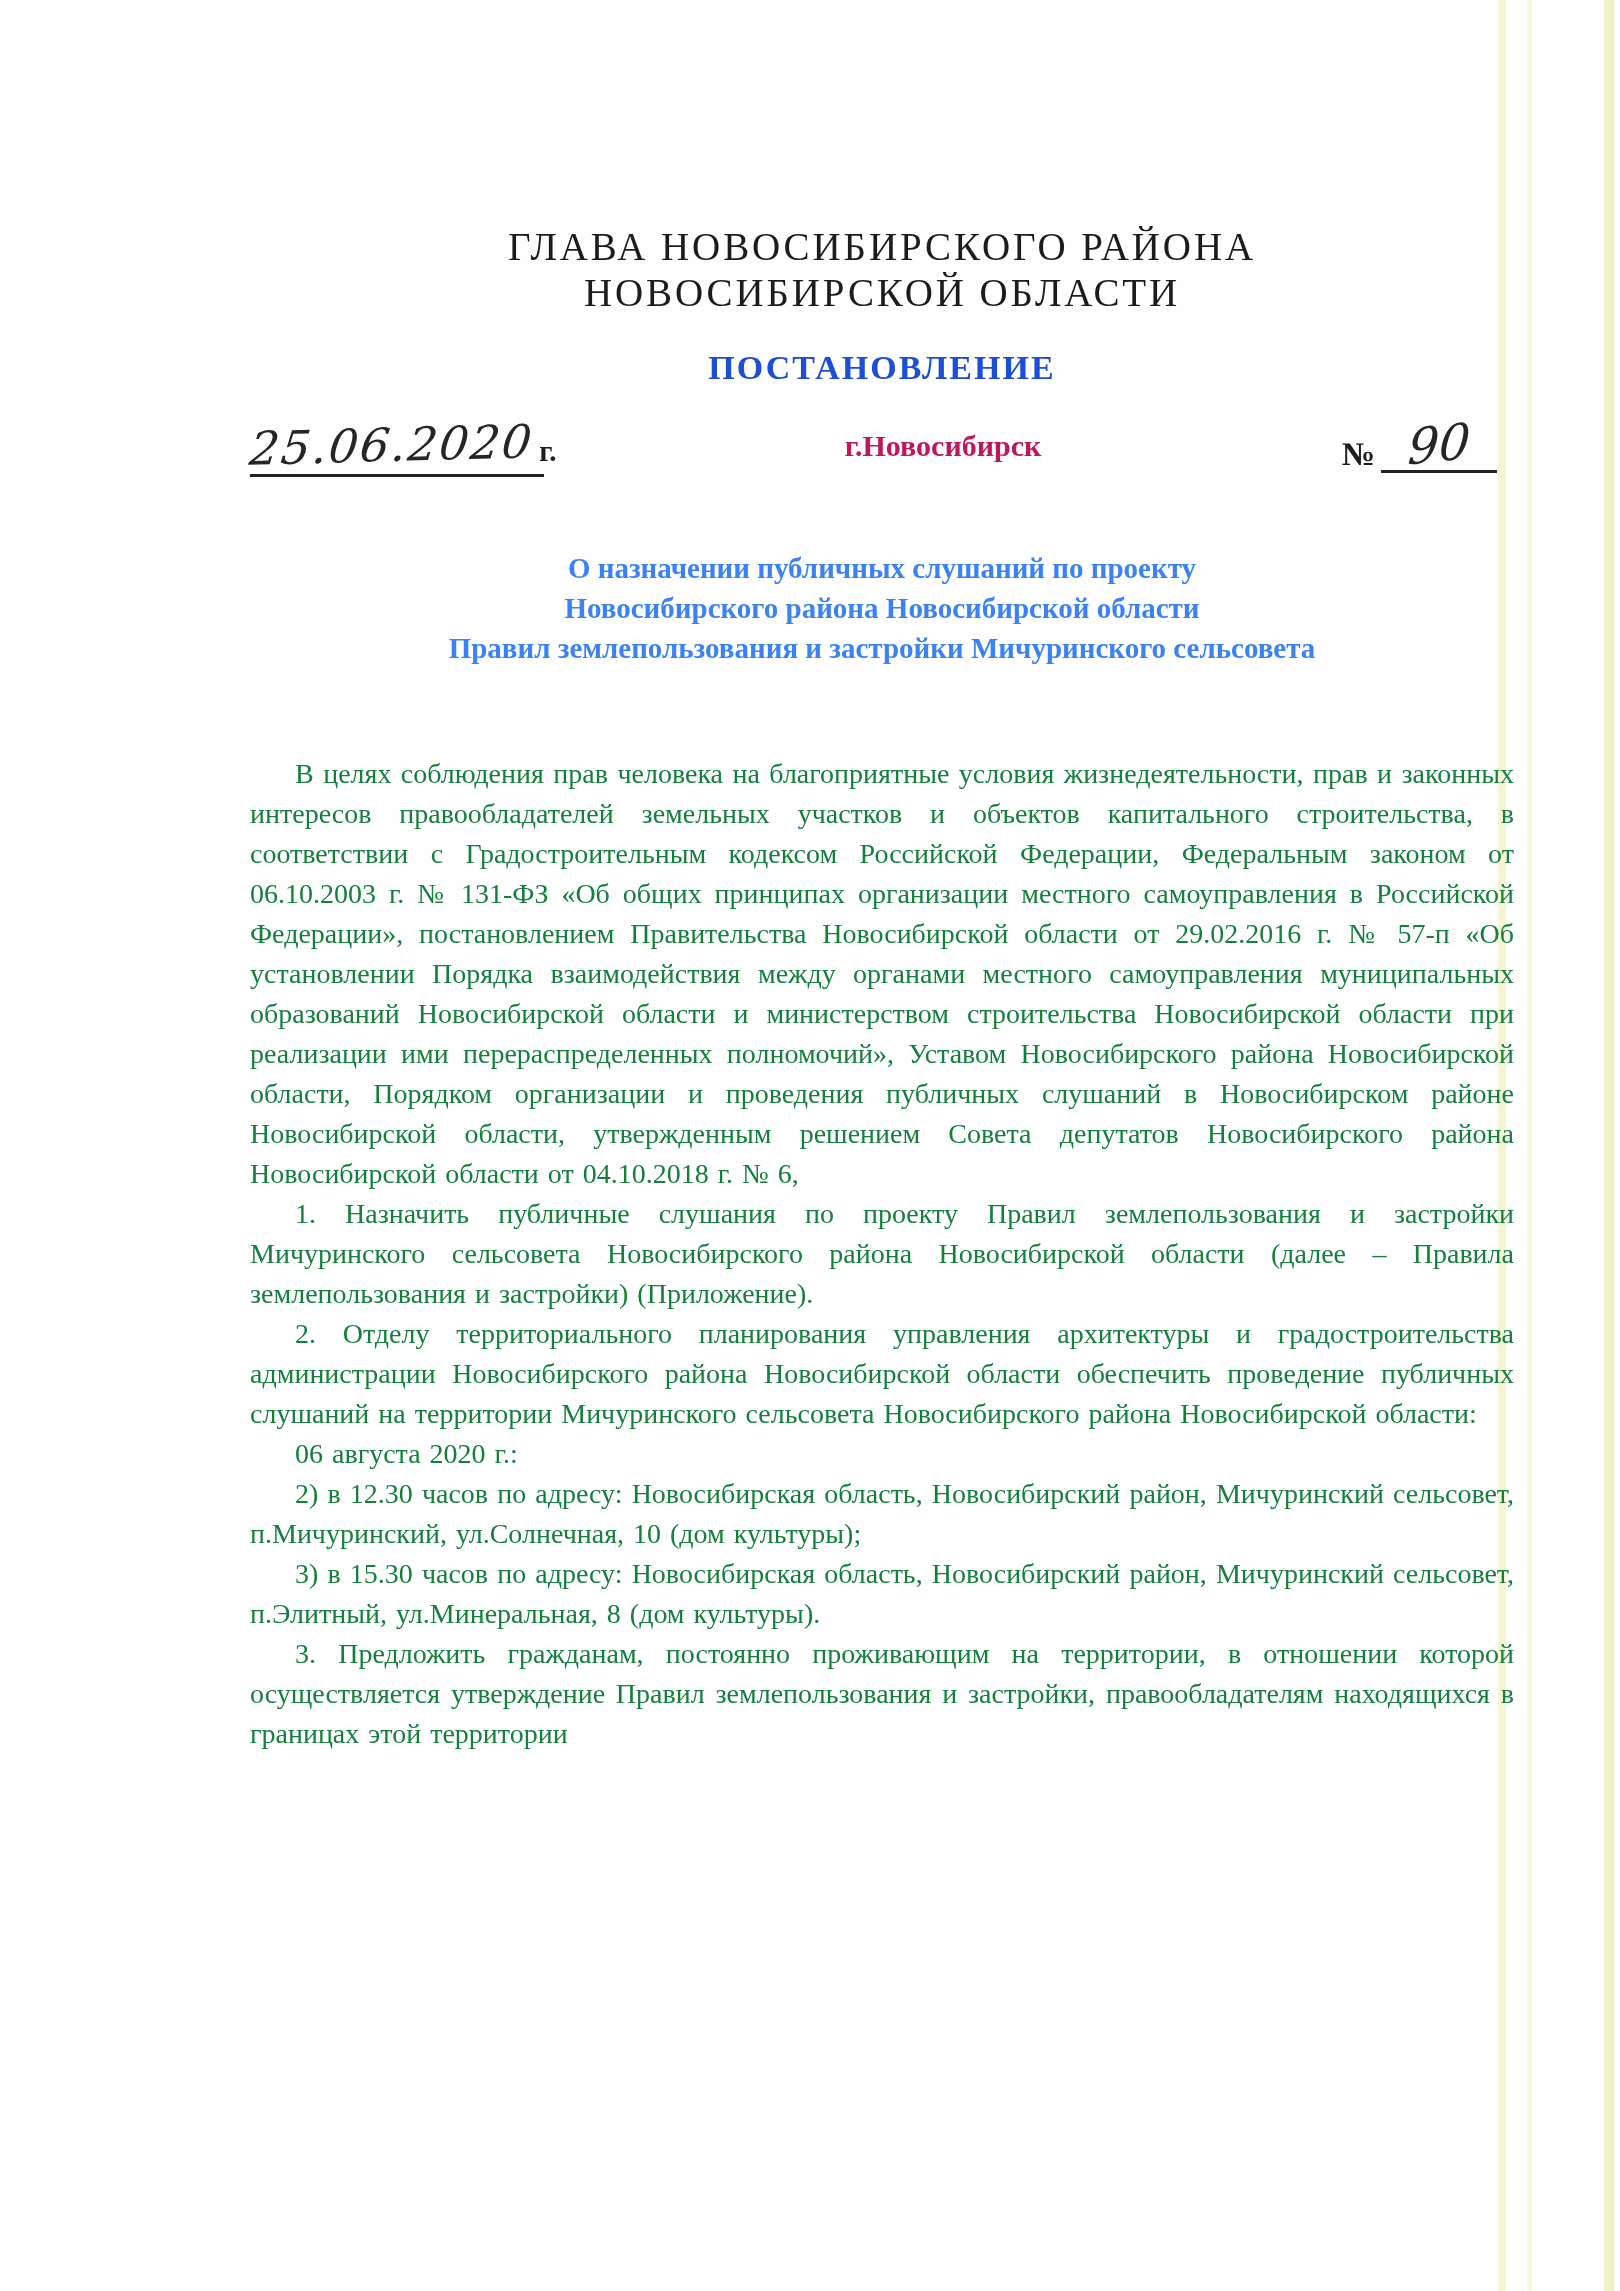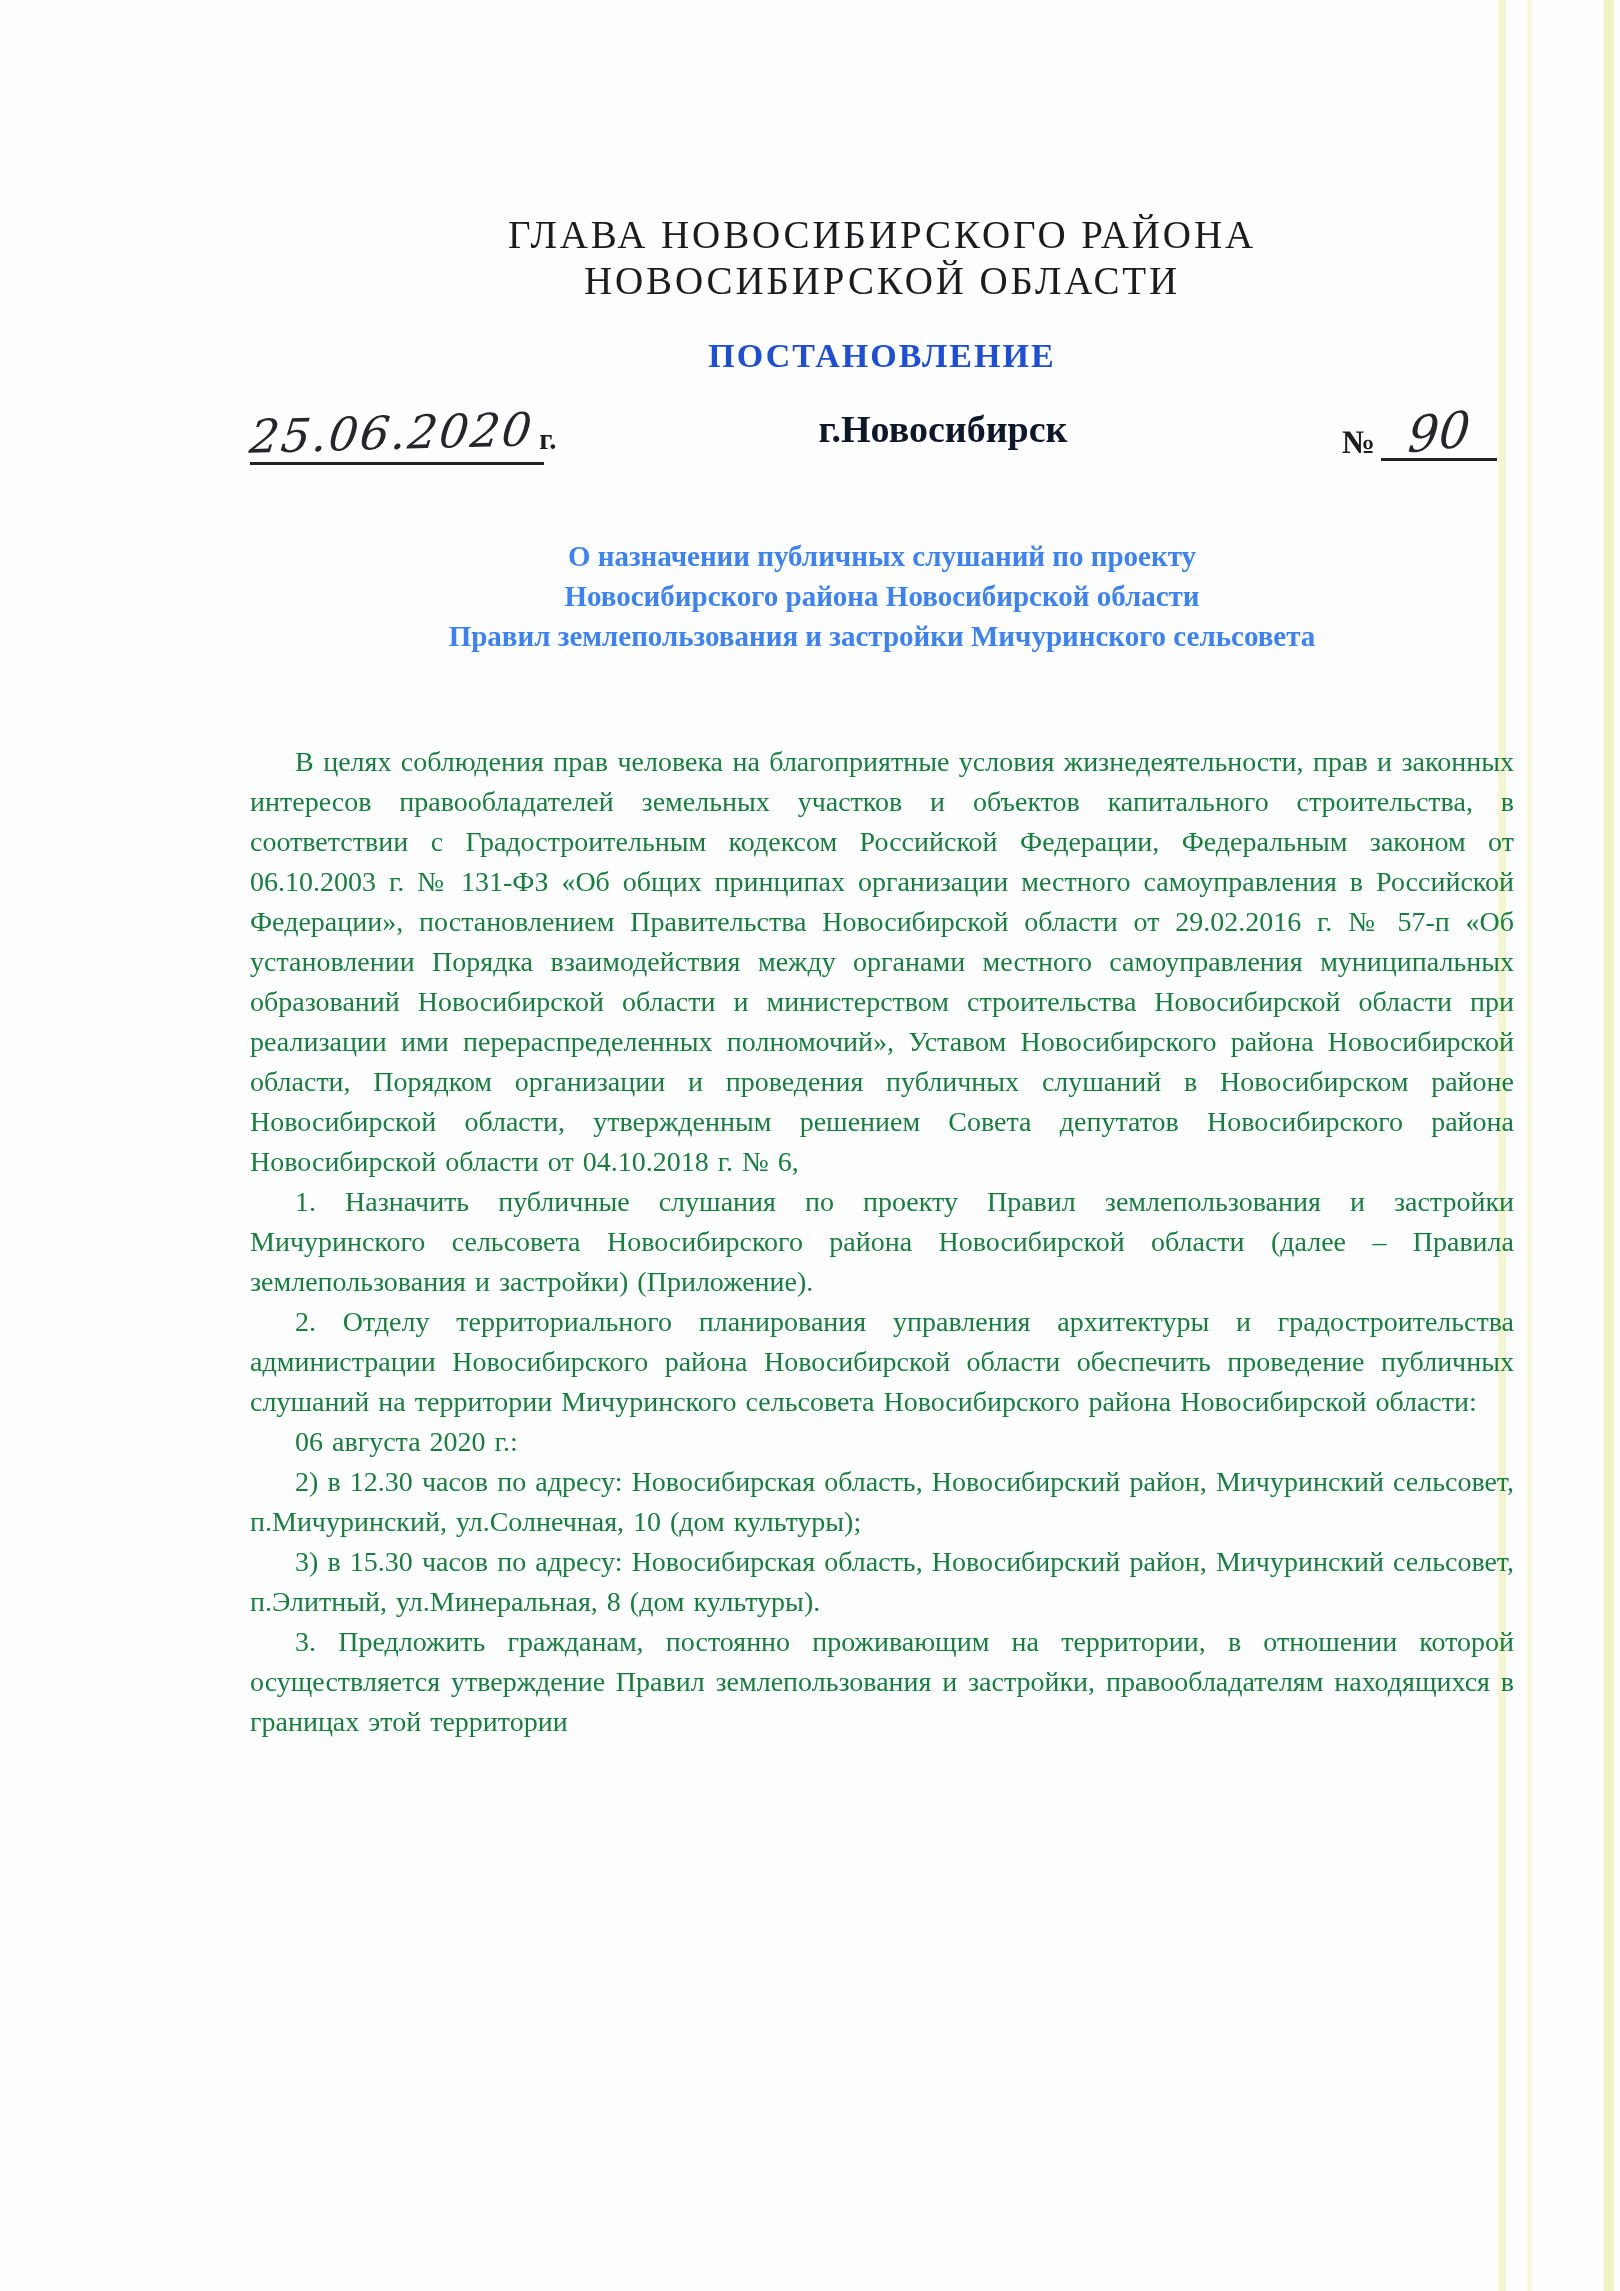--- a/index.html
+++ b/index.html
@@ -23,21 +23,21 @@
     height: 100%;
     pointer-events: none;
   }
   .stripe.s1 { left: 1498px; width: 7.8px; }
   .stripe.s2 { left: 1527px; width: 4.9px; }
   .stripe.s3 { left: 1604px; width: 9.8px; }
 
   .content {
     position: absolute;
     left: 250px;
-    top: 4px;
+    top: 16px;
     width: 1264px;
   }
 
   .org-header {
     margin-top: 208px;
     text-align: center;
     font-size: 39px;
     line-height: 46px;
     letter-spacing: 2.9px;
     font-weight: 500;
@@ -76,24 +76,24 @@
     font-size: 46px;
     letter-spacing: 2px;
     transform: rotate(-1.5deg) skewX(-8deg);
   }
   .date-suffix {
     font-size: 29px;
     font-weight: bold;
     margin-left: 5.9px;
   }
   .place-block {
-    font-size: 38px;
+    font-size: 30px;
     font-weight: bold;
     padding-bottom: 13.7px;
-    color: #0f172a;
+    color: #be185d;
     font-family: Liberation Serif, serif;
   }
   .number-block {
     width: 172px;
     white-space: nowrap;
     text-align: left;
     padding-bottom: 3.9px;
   }
   .number-label {
     font-size: 33px;

